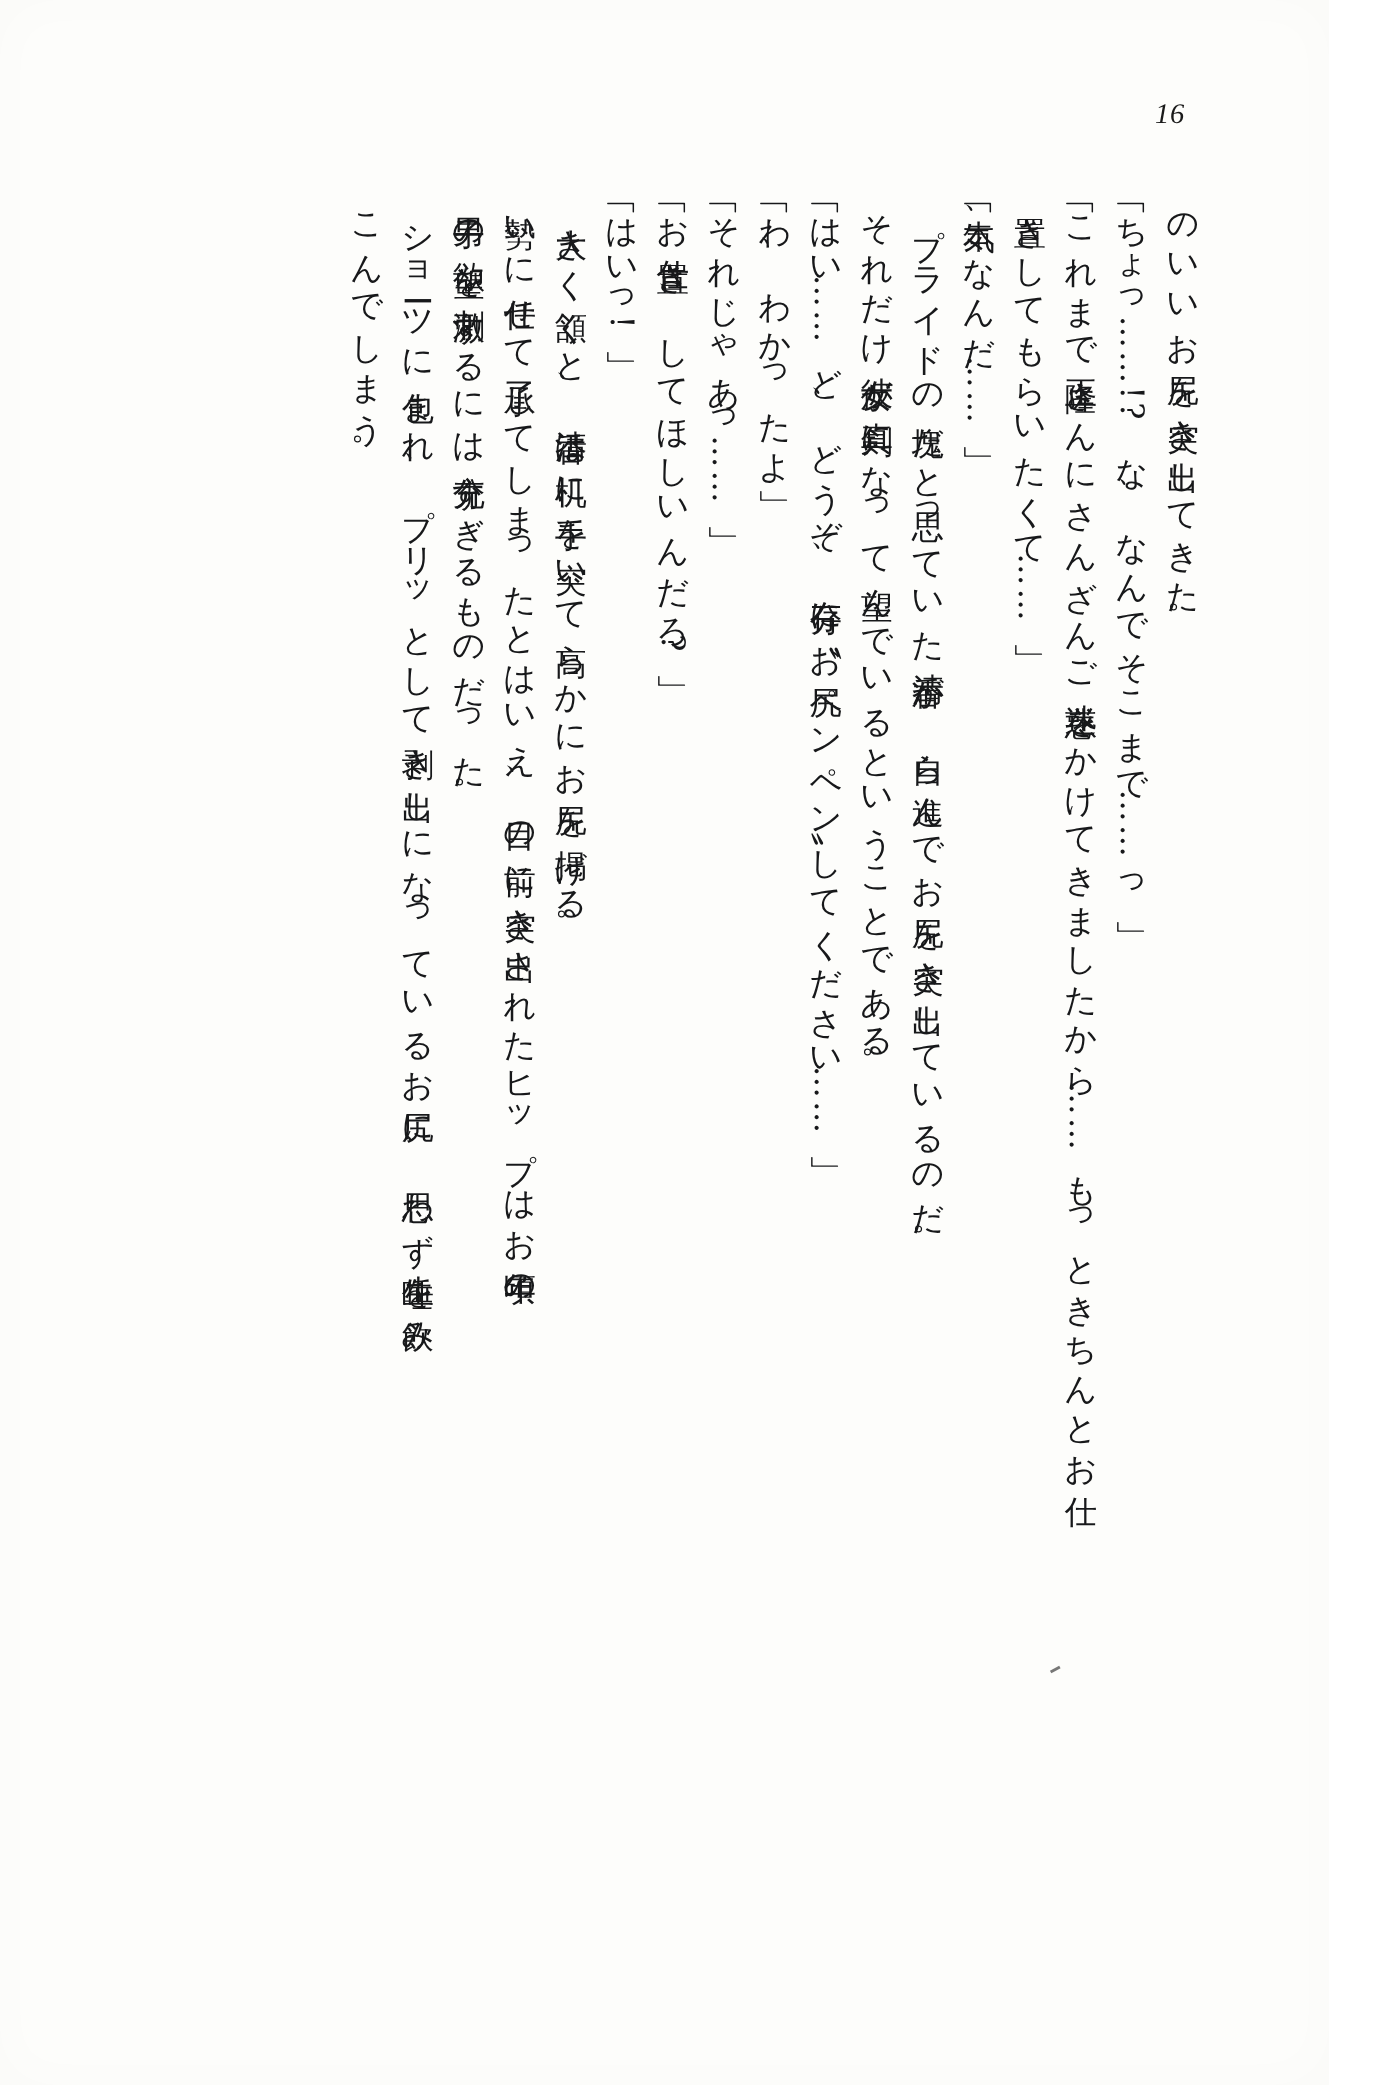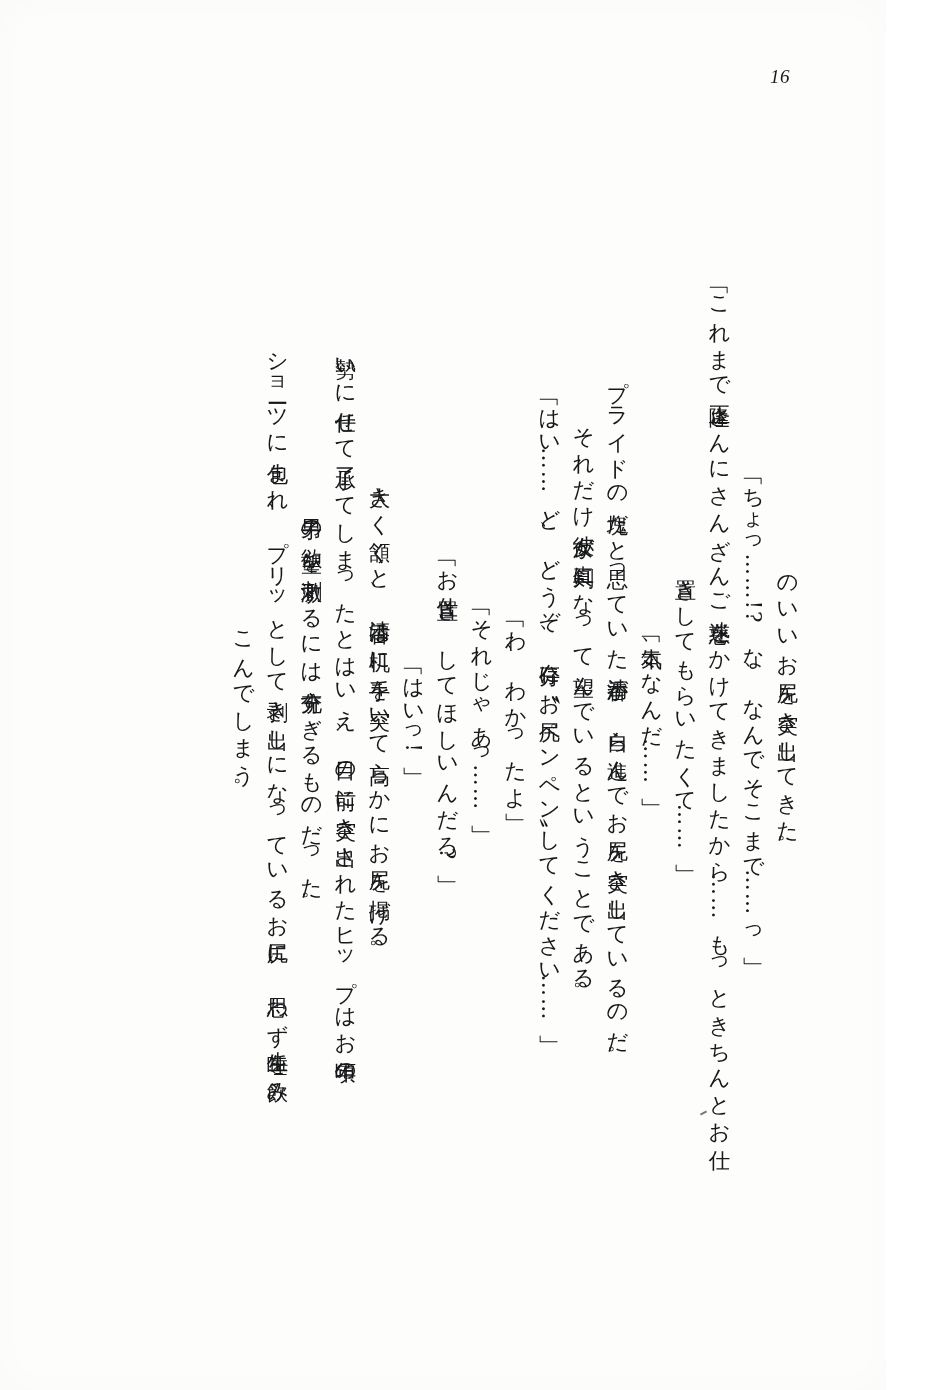--- a/index.html
+++ b/index.html
@@ -8,21 +8,20 @@
     background: #ffffff;
   }
   .page {
     position: relative;
     width: 886px;
     height: 1390px;
     background: #fdfdfb;
     overflow: hidden;
     font-family: "Liberation Serif", "DejaVu Serif", serif;
     color: #141414;
-    text-align: center;
   }
   
   .page-number {
     position: absolute;
     top: 66px;
     right: 96px;
     font-family: "Liberation Serif", "DejaVu Serif", serif;
     font-style: italic;
     font-size: 19px;
     color: #1a1a1a;

